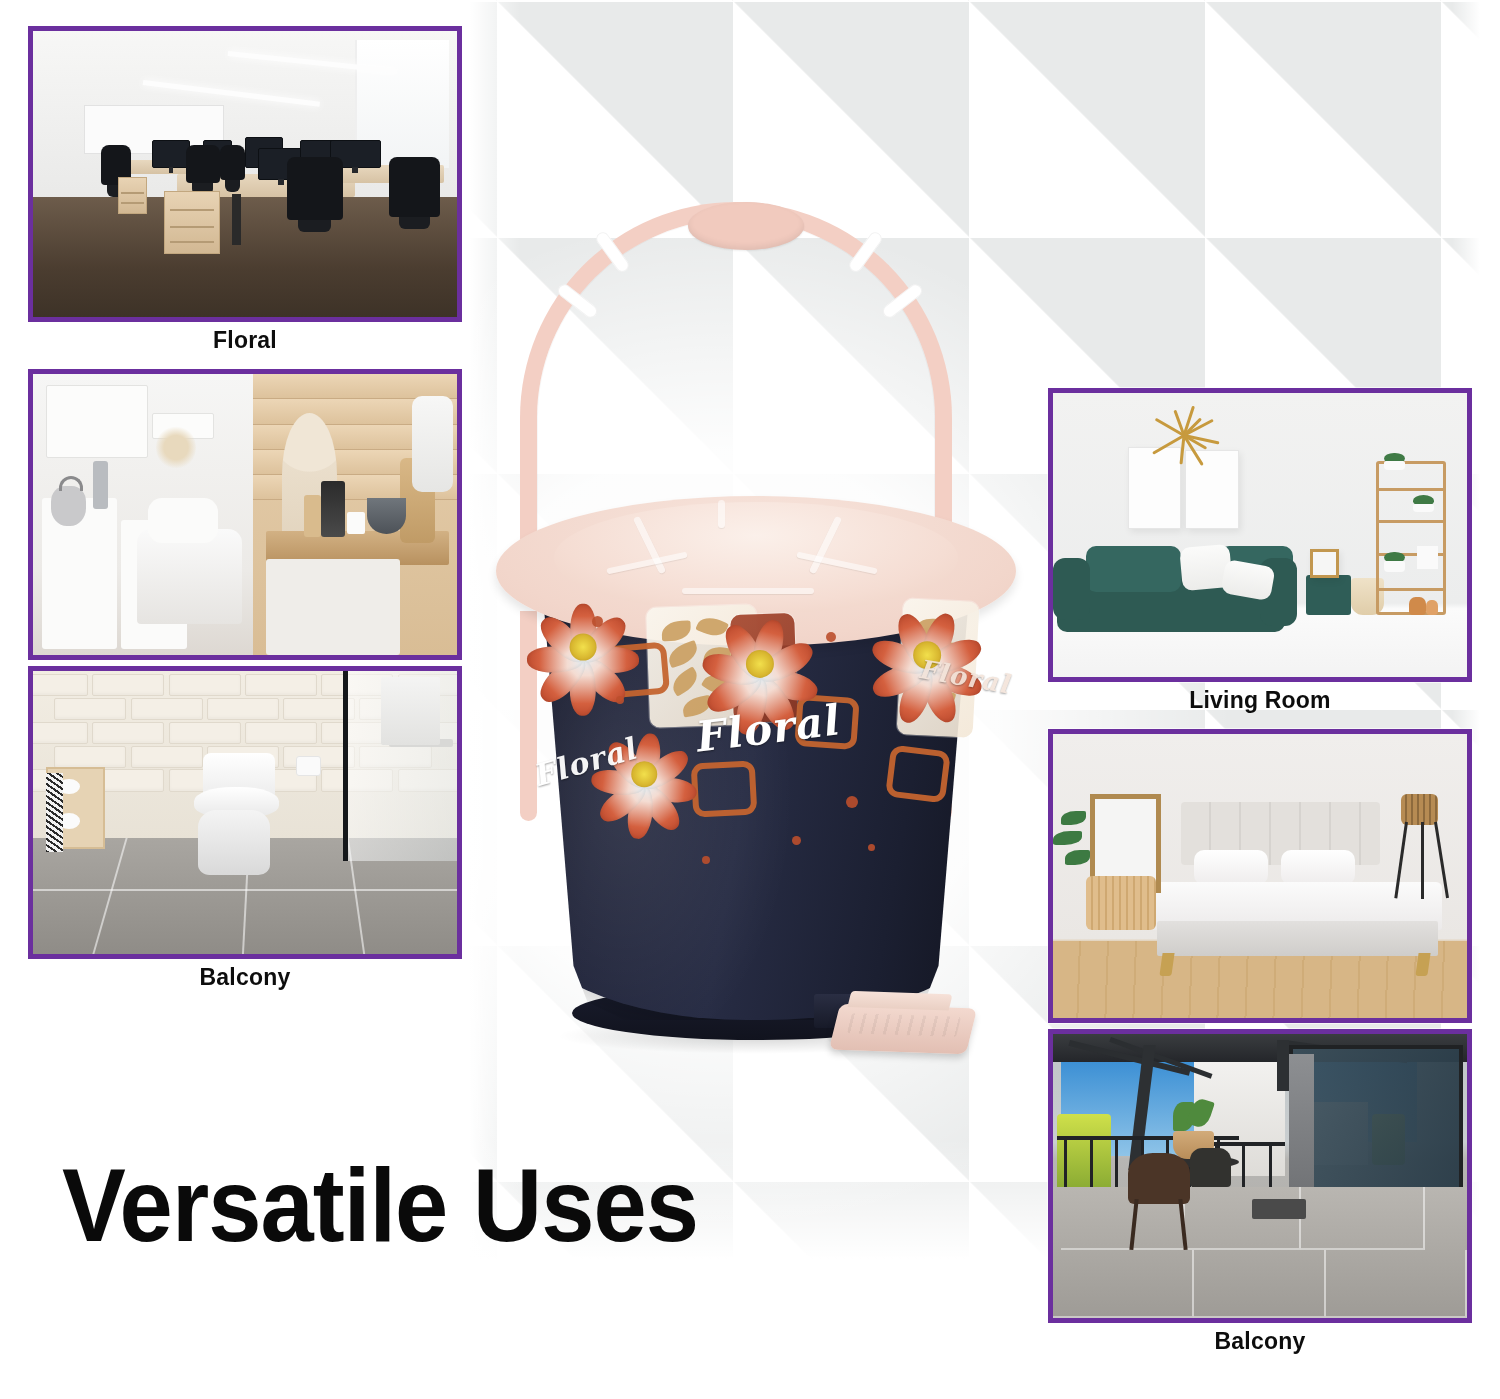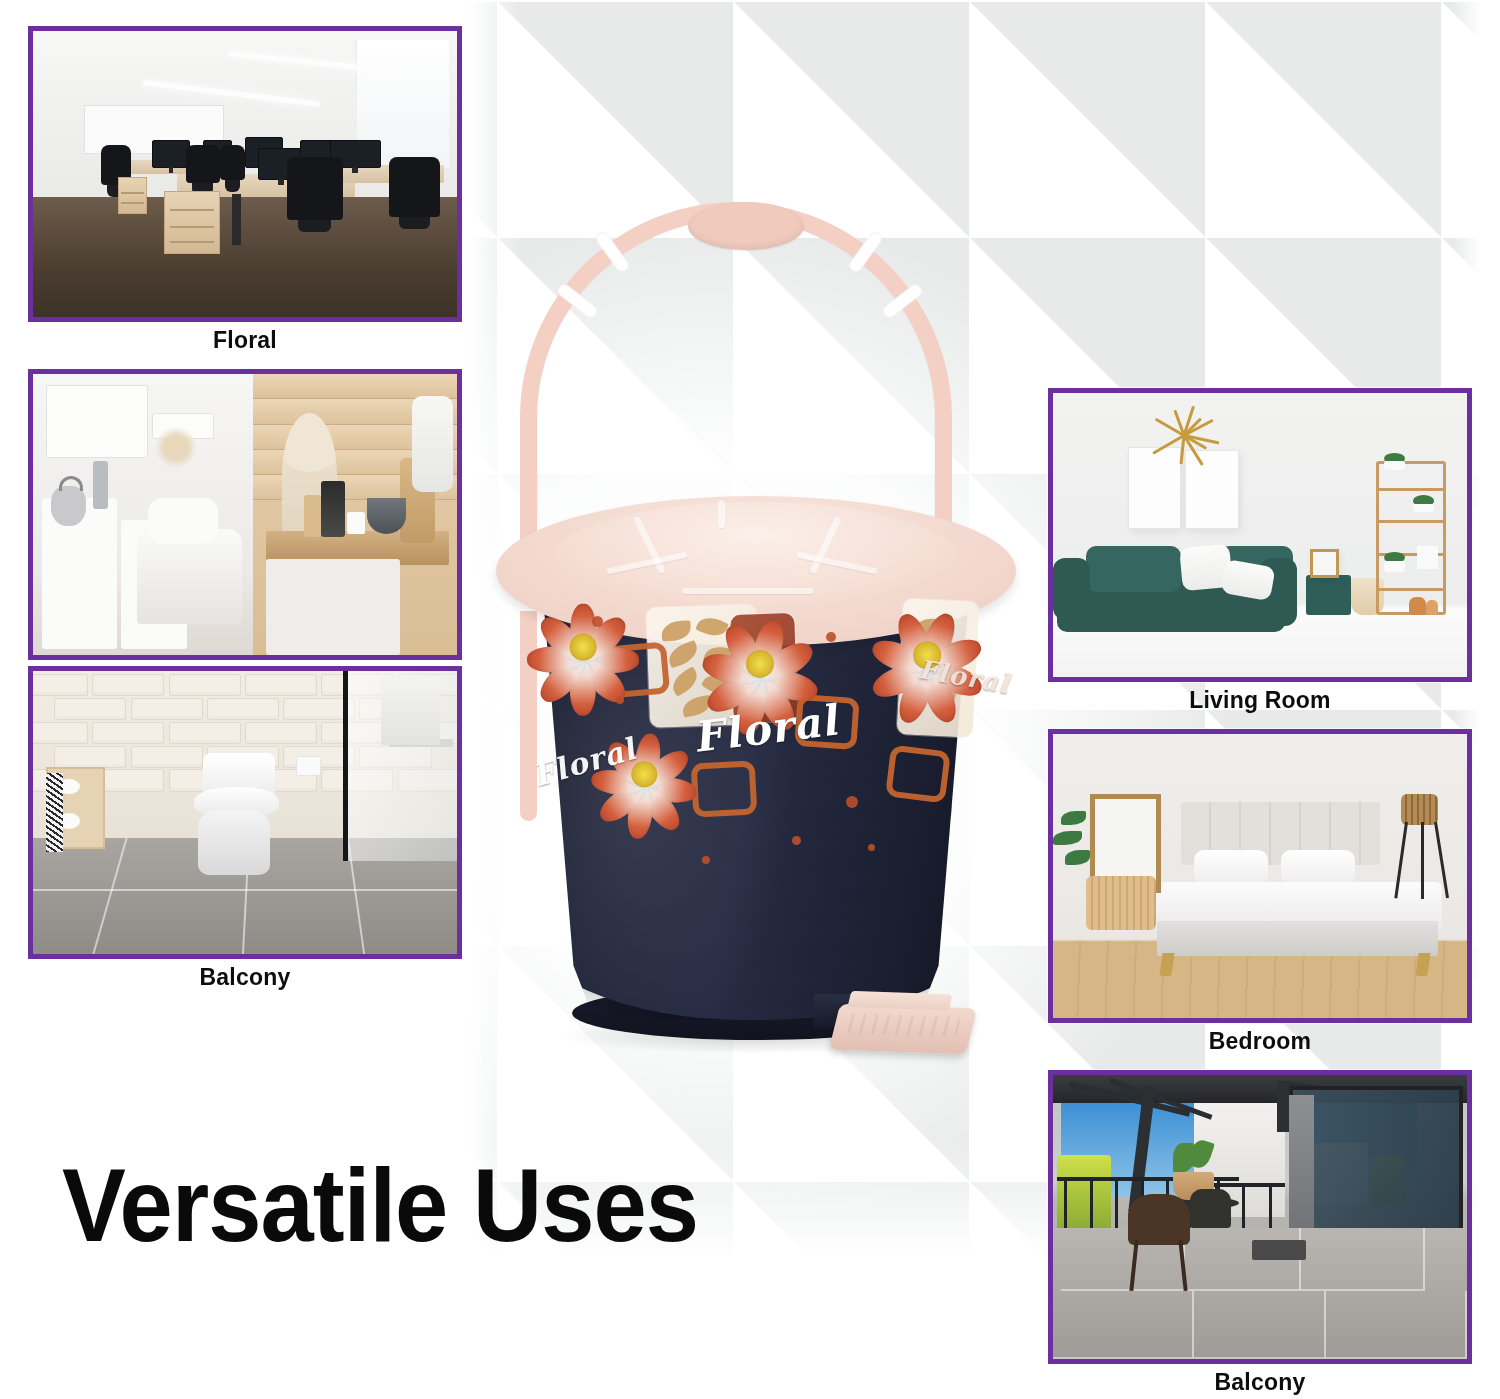--- a/index.html
+++ b/index.html
@@ -503,21 +503,20 @@
         <div class="bed-rattan" style="left:8%;top:50%;width:17%;height:19%;"></div>
         <div class="bed-lampshade" style="left:84%;top:21%;width:9%;height:11%;"></div>
         <div class="bed-lampleg" style="left:85%;top:31%;height:27%;transform:rotate(8deg);"></div>
         <div class="bed-lampleg" style="left:89%;top:31%;height:27%;"></div>
         <div class="bed-lampleg" style="left:92%;top:31%;height:27%;transform:rotate(-9deg);"></div>
         <div class="bed-leaf" style="left:2%;top:27%;width:6%;height:5%;"></div>
         <div class="bed-leaf" style="left:0%;top:34%;width:7%;height:5%;"></div>
         <div class="bed-leaf" style="left:3%;top:41%;width:6%;height:5%;"></div>
       </div>
     </div>
-    <div class="panel-label">Bedroom</div>
   </div>
 
   <div class="panel-block">
     <div class="panel" style="height: 294px; --accent: #6b2f9e;">
       <div class="scene sc-bal">
         <div class="bal-sky" style="left:2%;top:9%;width:38%;height:34%;"></div>
         <div class="bal-sky" style="left:58%;top:10%;width:30%;height:28%;"></div>
         <div class="bal-wall" style="left:34%;top:10%;width:22%;height:40%;"></div>
         <div class="bal-wall" style="left:58%;top:24%;width:18%;height:22%;"></div>
         <div class="bal-roof" style="left:0;top:0;width:100%;height:10%;"></div>

